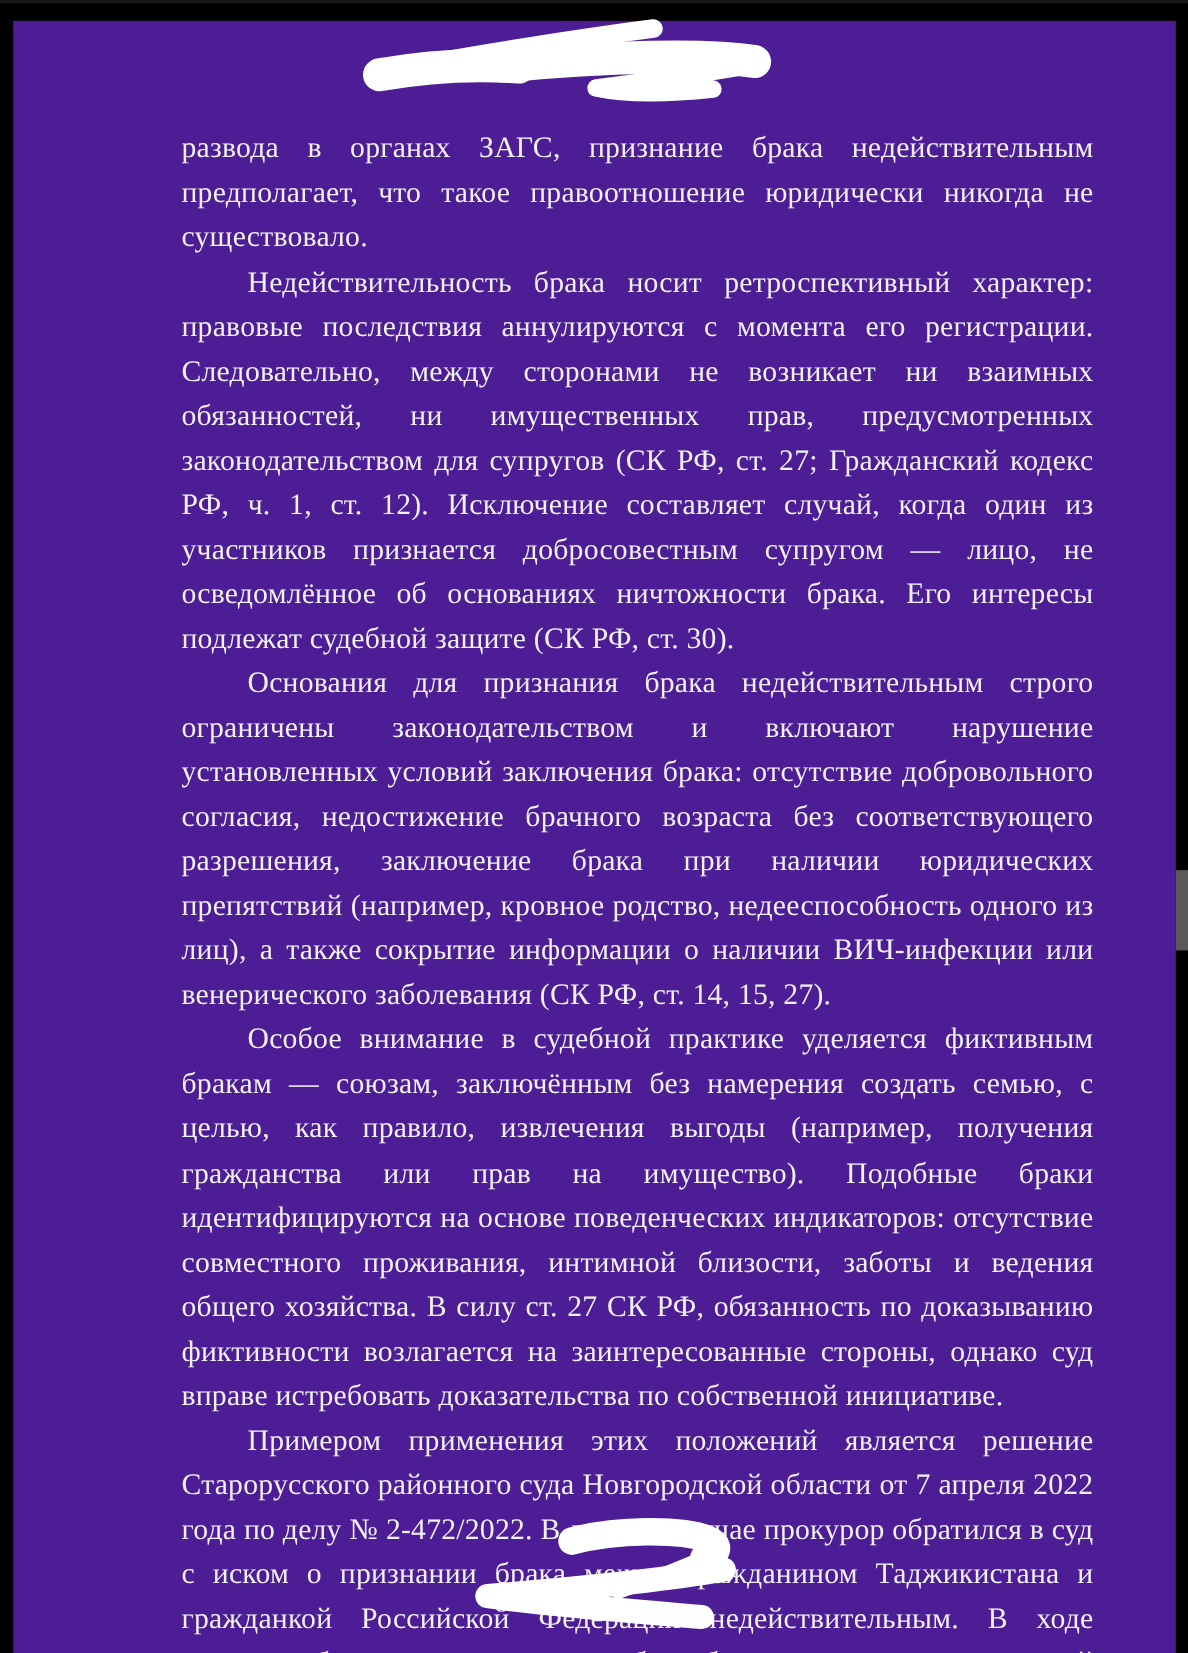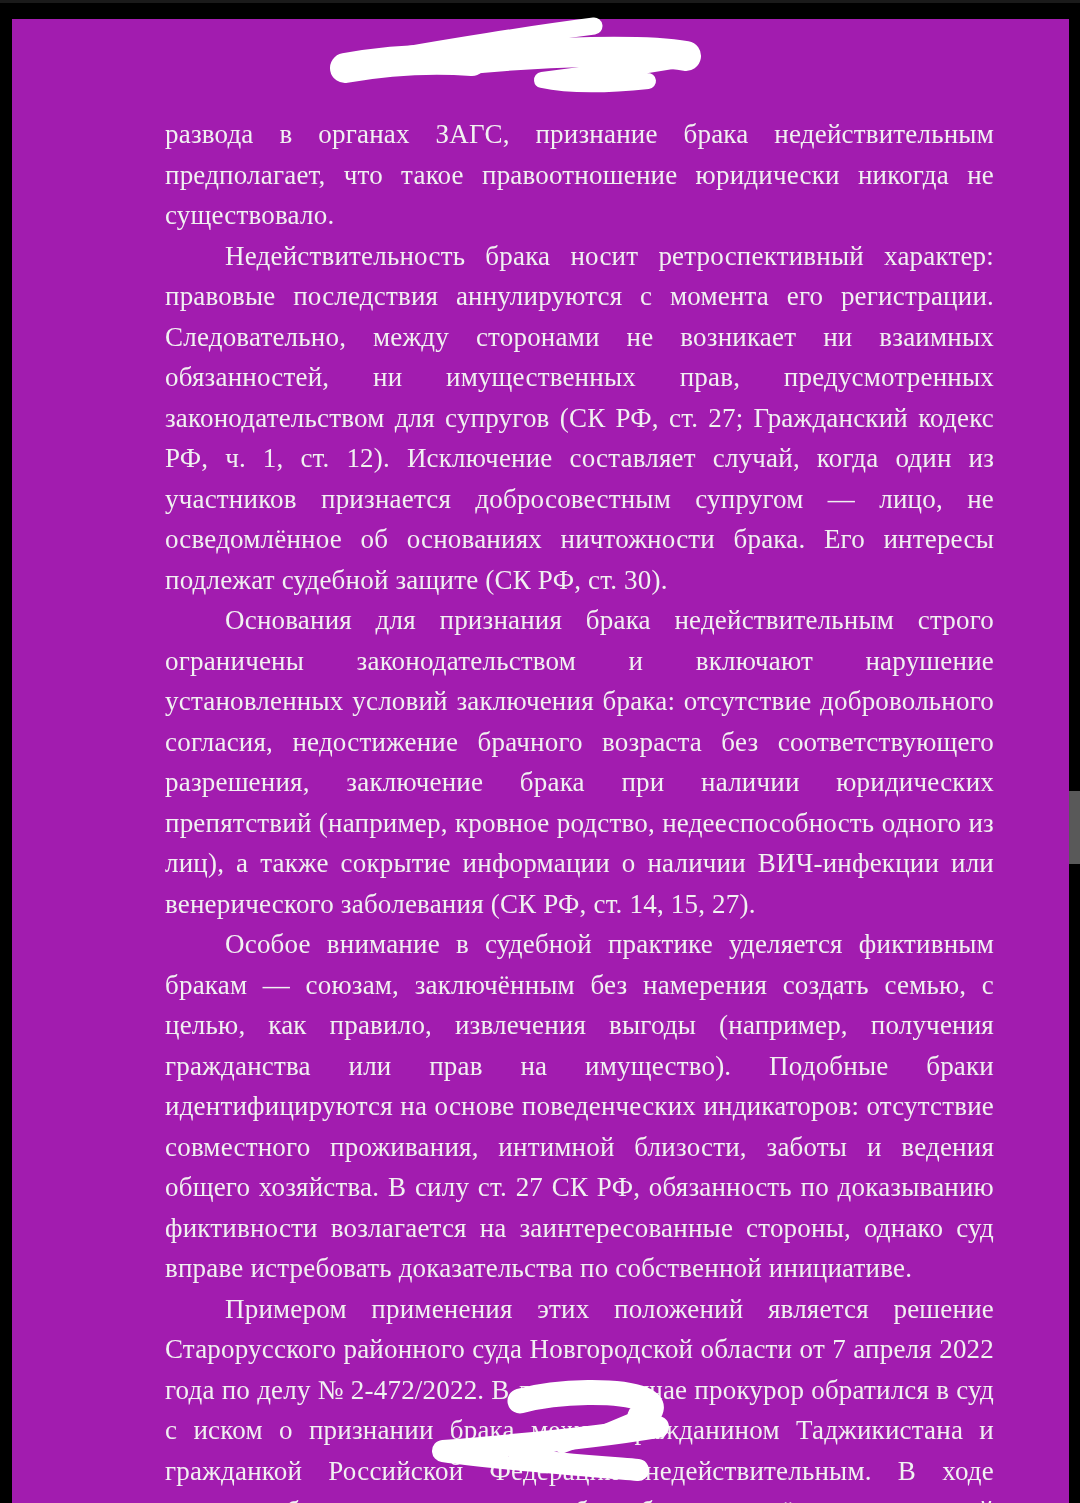--- a/index.html
+++ b/index.html
@@ -24,21 +24,21 @@
     width: 100%;
     height: 3px;
     background: #1a1a1a;
   }
   .paper {
     position: absolute;
     left: 12px;
     top: 19px;
     width: 1057px;
     height: 1484px;
-    background: #a21caf;
+    background: #4c1d95;
   }
   .doc-text {
     position: absolute;
     left: 0; top: 0;
     box-sizing: border-box;
     width: 1057px;
     padding: 95px 75px 0 153px;
     font-family: "Liberation Serif", "DejaVu Serif", serif;
     font-size: 27px;
     line-height: 40.5px;

